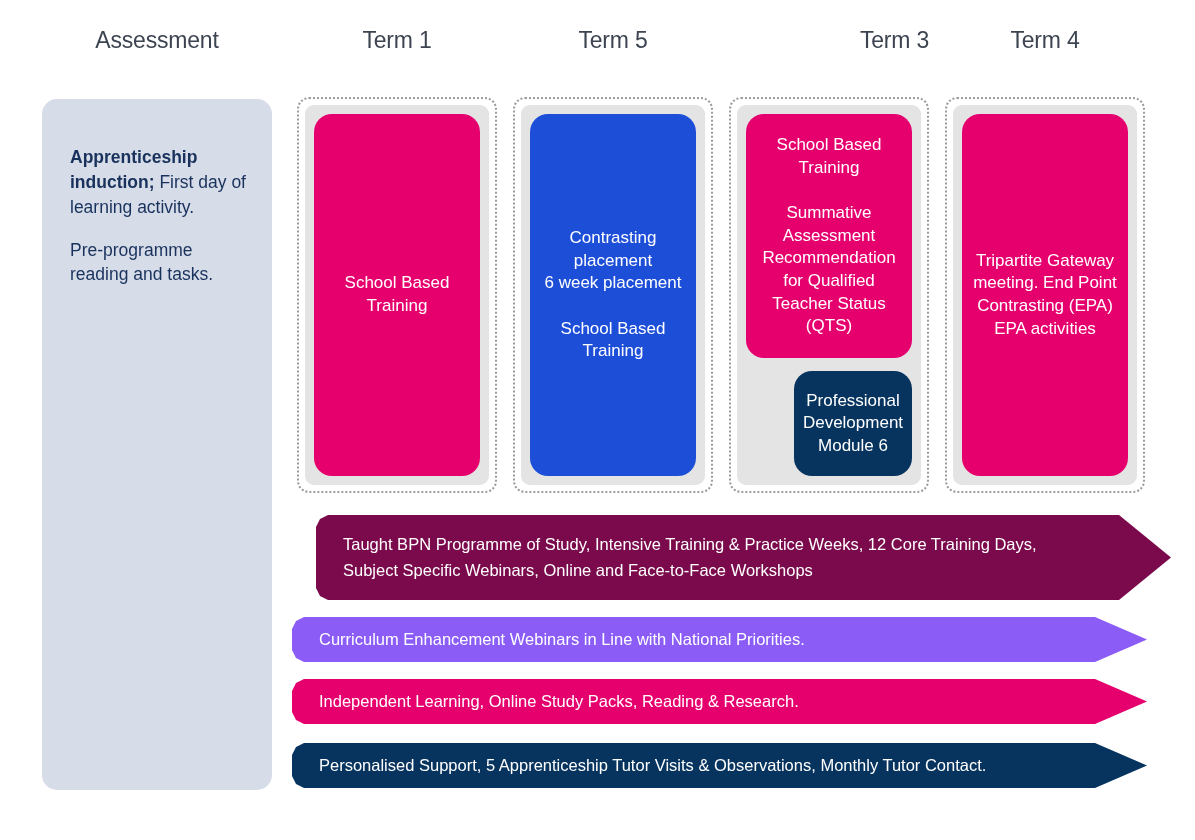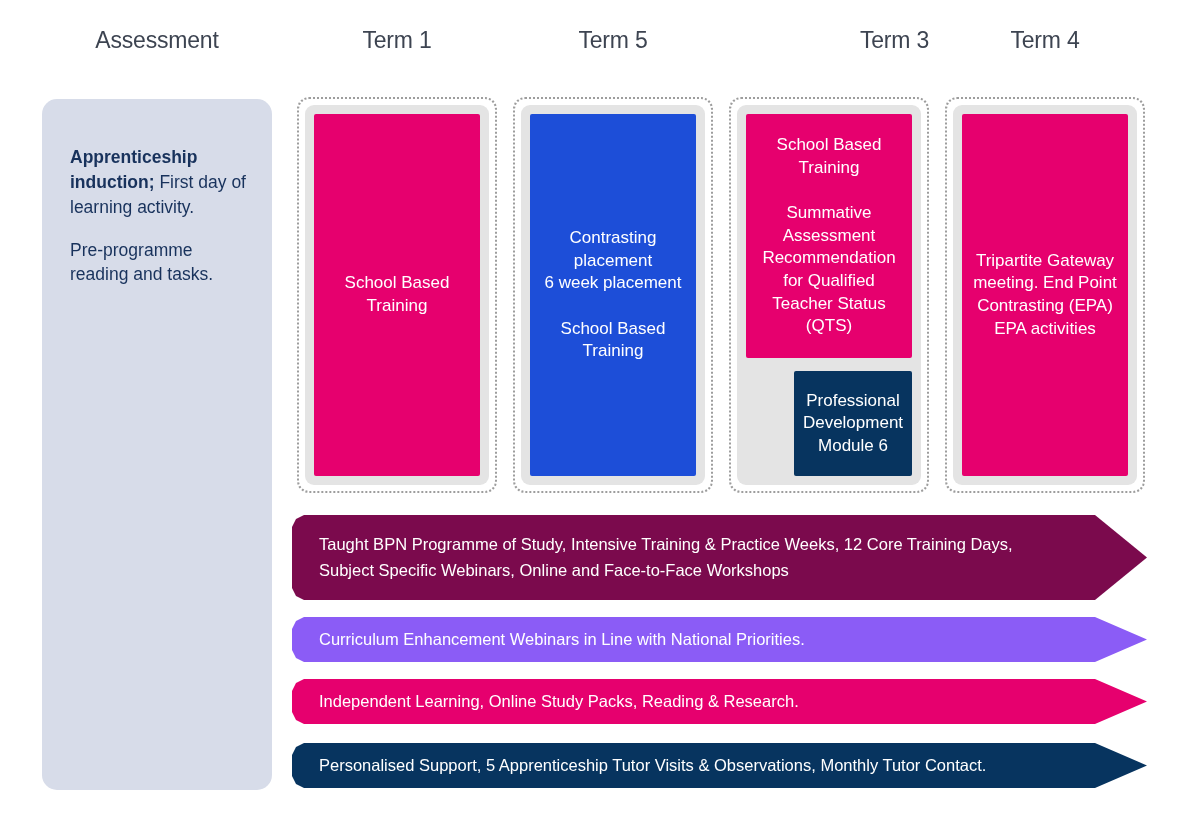--- a/index.html
+++ b/index.html
@@ -69,21 +69,21 @@
     height: 100%;
     background: #e4e4e4;
     border-radius: 9px;
     box-sizing: border-box;
     padding: 9px;
     display: flex;
     flex-direction: column;
     gap: 13px;
   }
   .card {
-    border-radius: 2px;
+    border-radius: 18px;
     box-sizing: border-box;
     display: flex;
     align-items: center;
     justify-content: center;
     text-align: center;
     color: #ffffff;
     font-size: 17px;
     line-height: 1.33;
     padding: 6px 8px;
   }
@@ -181,21 +181,21 @@
             <span class="card-text">Tripartite Gateway
 meeting. End Point
 Contrasting (EPA)
 EPA activities</span>
           </div>
         </div>
       </div>
     </div>
 
   <div id="banners-layer">
-      <div class="banner" style="top: 515px; width: 855px; height: 85px; background: rgb(123, 10, 77);">
+      <div class="banner" style="top: 515px; width: 855px; height: 85px; background: rgb(123, 10, 77); margin-left: 24px;">
         <span class="banner-text">Taught BPN Programme of Study, Intensive Training &amp; Practice Weeks, 12 Core Training Days,
 Subject Specific Webinars, Online and Face-to-Face Workshops</span>
       </div>
       <div class="banner" style="top: 617px; width: 855px; height: 45px; background: #8b5cf6;">
         <span class="banner-text">Curriculum Enhancement Webinars in Line with National Priorities.</span>
       </div>
       <div class="banner" style="top: 679px; width: 855px; height: 45px; background: rgb(230, 0, 110);">
         <span class="banner-text">Independent Learning, Online Study Packs, Reading &amp; Research.</span>
       </div>
       <div class="banner" style="top: 743px; width: 855px; height: 45px; background: rgb(7, 52, 95);">

